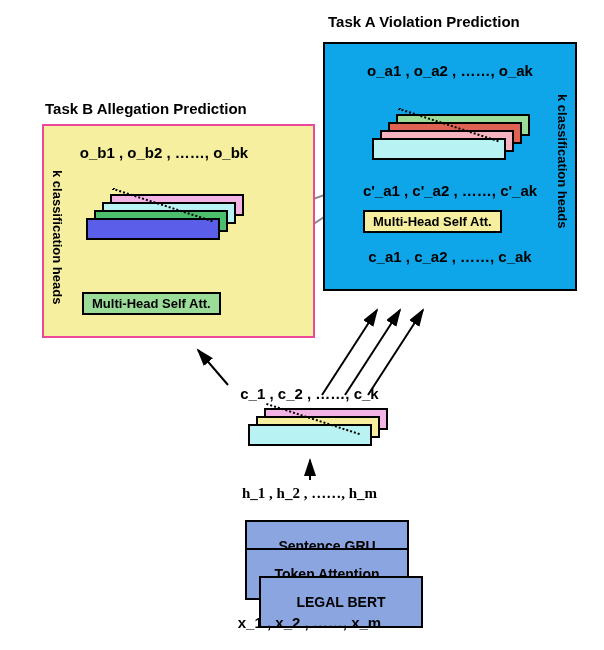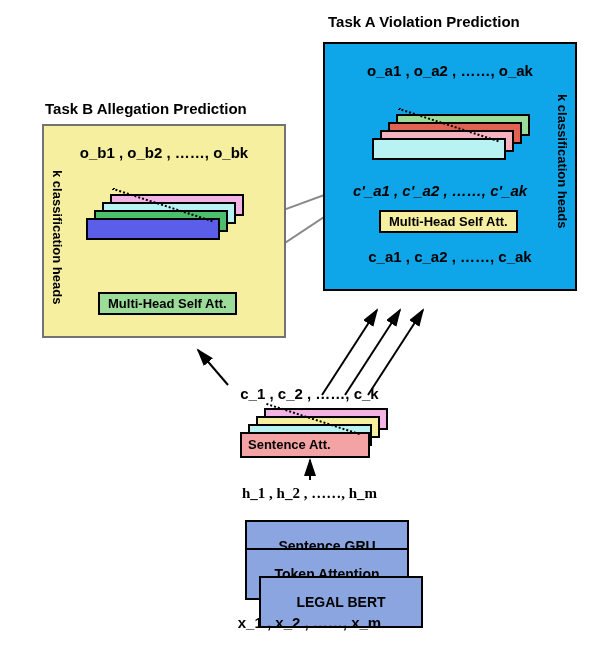--- a/index.html
+++ b/index.html
@@ -17,43 +17,43 @@
   .greenbox {
     background: #0ea5e9;
     border: 2px solid #000;
     width: 250px;
     height: 245px;
     left: 323px;
     top: 42px;
   }
   .yellowbox {
     background: #f5ef9f;
-    border: 2px solid #737373;
+    border: 2px solid #ec4899;
     width: 240px;
     height: 210px;
     left: 42px;
     top: 124px;
+    padding-left: 29px;
   }
   .side-label {
     writing-mode: vertical-rl;
     font-size: 13px;
     line-height: 1.1;
   }
   .rowlabel { font-size: 15px; text-align: center; }
   .stackedrect {
     position: absolute;
     border: 2px solid #000;
     height: 18px;
   }
   .att-label {
     border: 2px solid #000;
     font-size: 13px;
     padding: 2px 8px;
     display: inline-block;
-    margin-left: 16px;
   }
   .bluebox {
     border: 2px solid #000;
     background: #8aa5e0;
     font-size: 14px;
     padding: 16px 10px;
     width: 140px;
     text-align: center;
   }
   .dotline {
@@ -102,21 +102,21 @@
   <div class="abs" style="left:45px; top:70px; width:170px; height:50px;">
     <div class="stackedrect" style="left:26px; top:0px; width:130px; background:#9bdd98;"></div>
     <div class="stackedrect" style="left:18px; top:8px; width:130px; background:#e06252;"></div>
     <div class="stackedrect" style="left:10px; top:16px; width:130px; background:#f4b3be;"></div>
     <div class="stackedrect" style="left:2px;  top:24px; width:130px; background:#b8f2f2;"></div>
     <div class="dotline" style="left:26px; top:10px; width:105px; transform:rotate(18deg);"></div>
   </div>
 
   <div class="abs side-label" style="right:6px; top:50px;">k classification heads</div>
 
-  <div class="abs rowlabel" style="left:15px; top:138px; width:200px;font-style:italic;">c'_a1 , c'_a2 , ……, c'_ak</div>
+  <div class="abs rowlabel" style="left:25px; top:138px; width:200px;">c'_a1 , c'_a2 , ……, c'_ak</div>
 
   <span class="abs att-label" style="left:38px; top:166px; background:#f5ef9f;">Multi-Head Self Att.</span>
 
   <div class="abs rowlabel" style="left:25px; top:204px; width:200px;text-align:center;">c_a1 , c_a2 , ……, c_ak</div>
 </div>
 
 <div class="abs yellowbox">
 
   <div class="abs rowlabel" style="left:25px; top:18px; width:190px;">o_b1 , o_b2 , ……, o_bk</div>
 
@@ -133,21 +133,20 @@
 
   <span class="abs att-label" style="left:38px; top:166px; background:#9bdd98;">Multi-Head Self Att.</span>
 </div>
 
 <div class="abs rowlabel" style="left:222px; top:385px; width:175px;">c_1 , c_2 , ……, c_k</div>
 
 <div class="abs" style="left:238px; top:408px; width:170px; height:55px;">
   <div class="stackedrect" style="left:26px; top:0px; width:120px; background:#f4b3e5;"></div>
   <div class="stackedrect" style="left:18px; top:8px; width:120px; background:#f5ef9f;"></div>
   <div class="stackedrect" style="left:10px; top:16px; width:120px; background:#b8f2f2;"></div>
-  <div class="stackedrect" style="left:2px;  top:24px; width:120px; background:#f3a3a3; height:22px; font-size:13px; padding-left:6px; line-height:22px;">Sentence Att.</div>
   <div class="dotline" style="left:26px; top:10px; width:98px; transform:rotate(18deg);"></div>
 </div>
 
 <div class="abs rowlabel" style="left:222px; top:485px; width:175px;font-family:Liberation Serif, serif;">h_1 , h_2 , ……, h_m</div>
 
 <div class="abs bluebox" style="left:245px; top:520px;">Sentence GRU</div>
 <div class="abs bluebox" style="left:245px; top:548px;">Token Attention</div>
 <div class="abs bluebox" style="left:259px; top:576px;">LEGAL BERT</div>
 
 <div class="abs rowlabel" style="left:222px; top:614px; width:175px;">x_1 , x_2 , ……, x_m</div>

